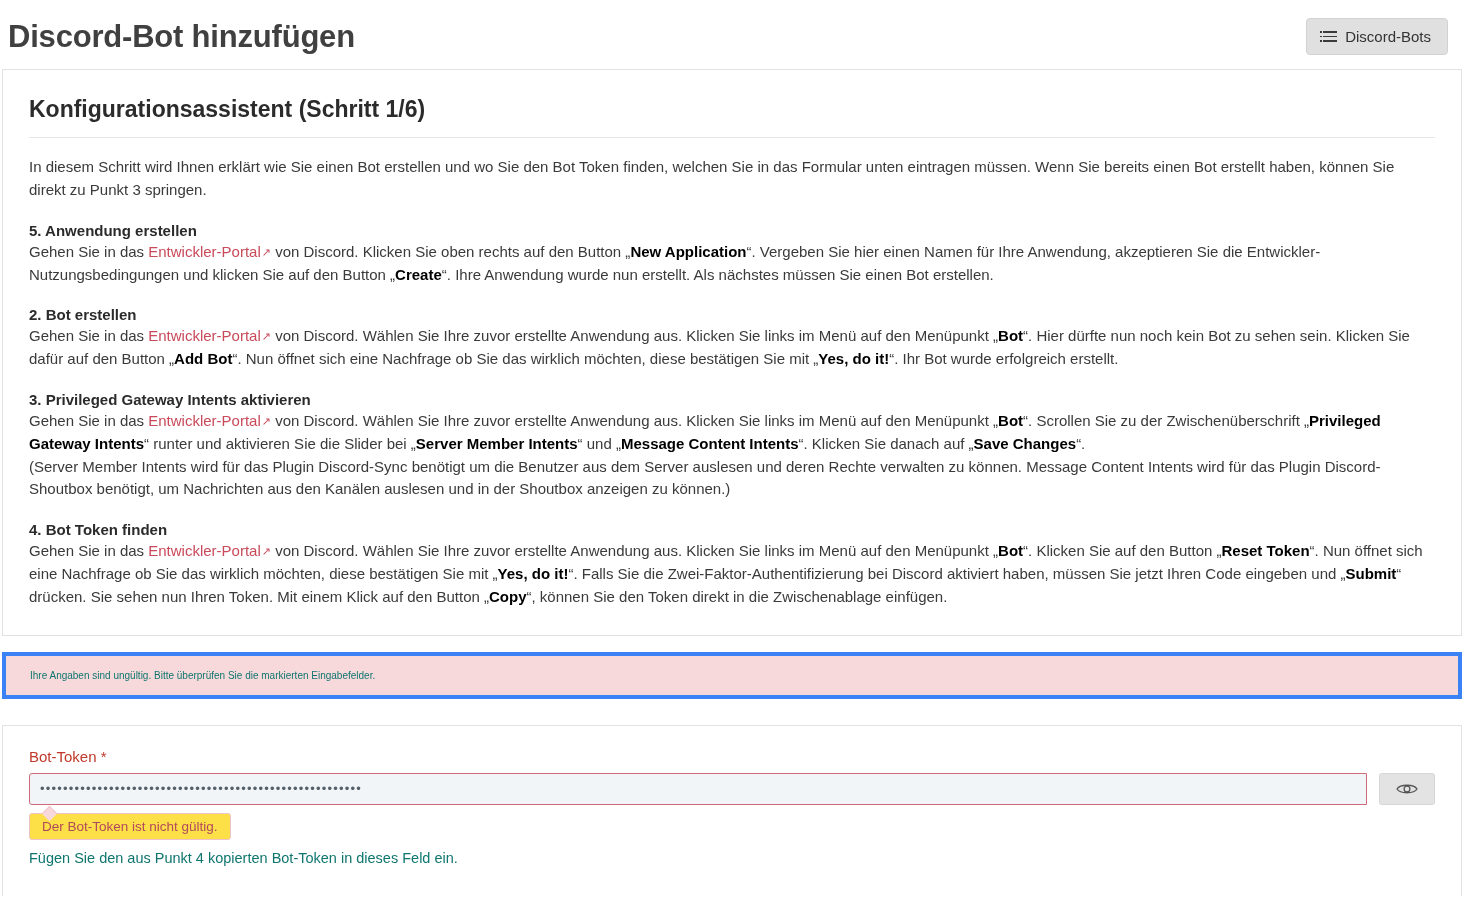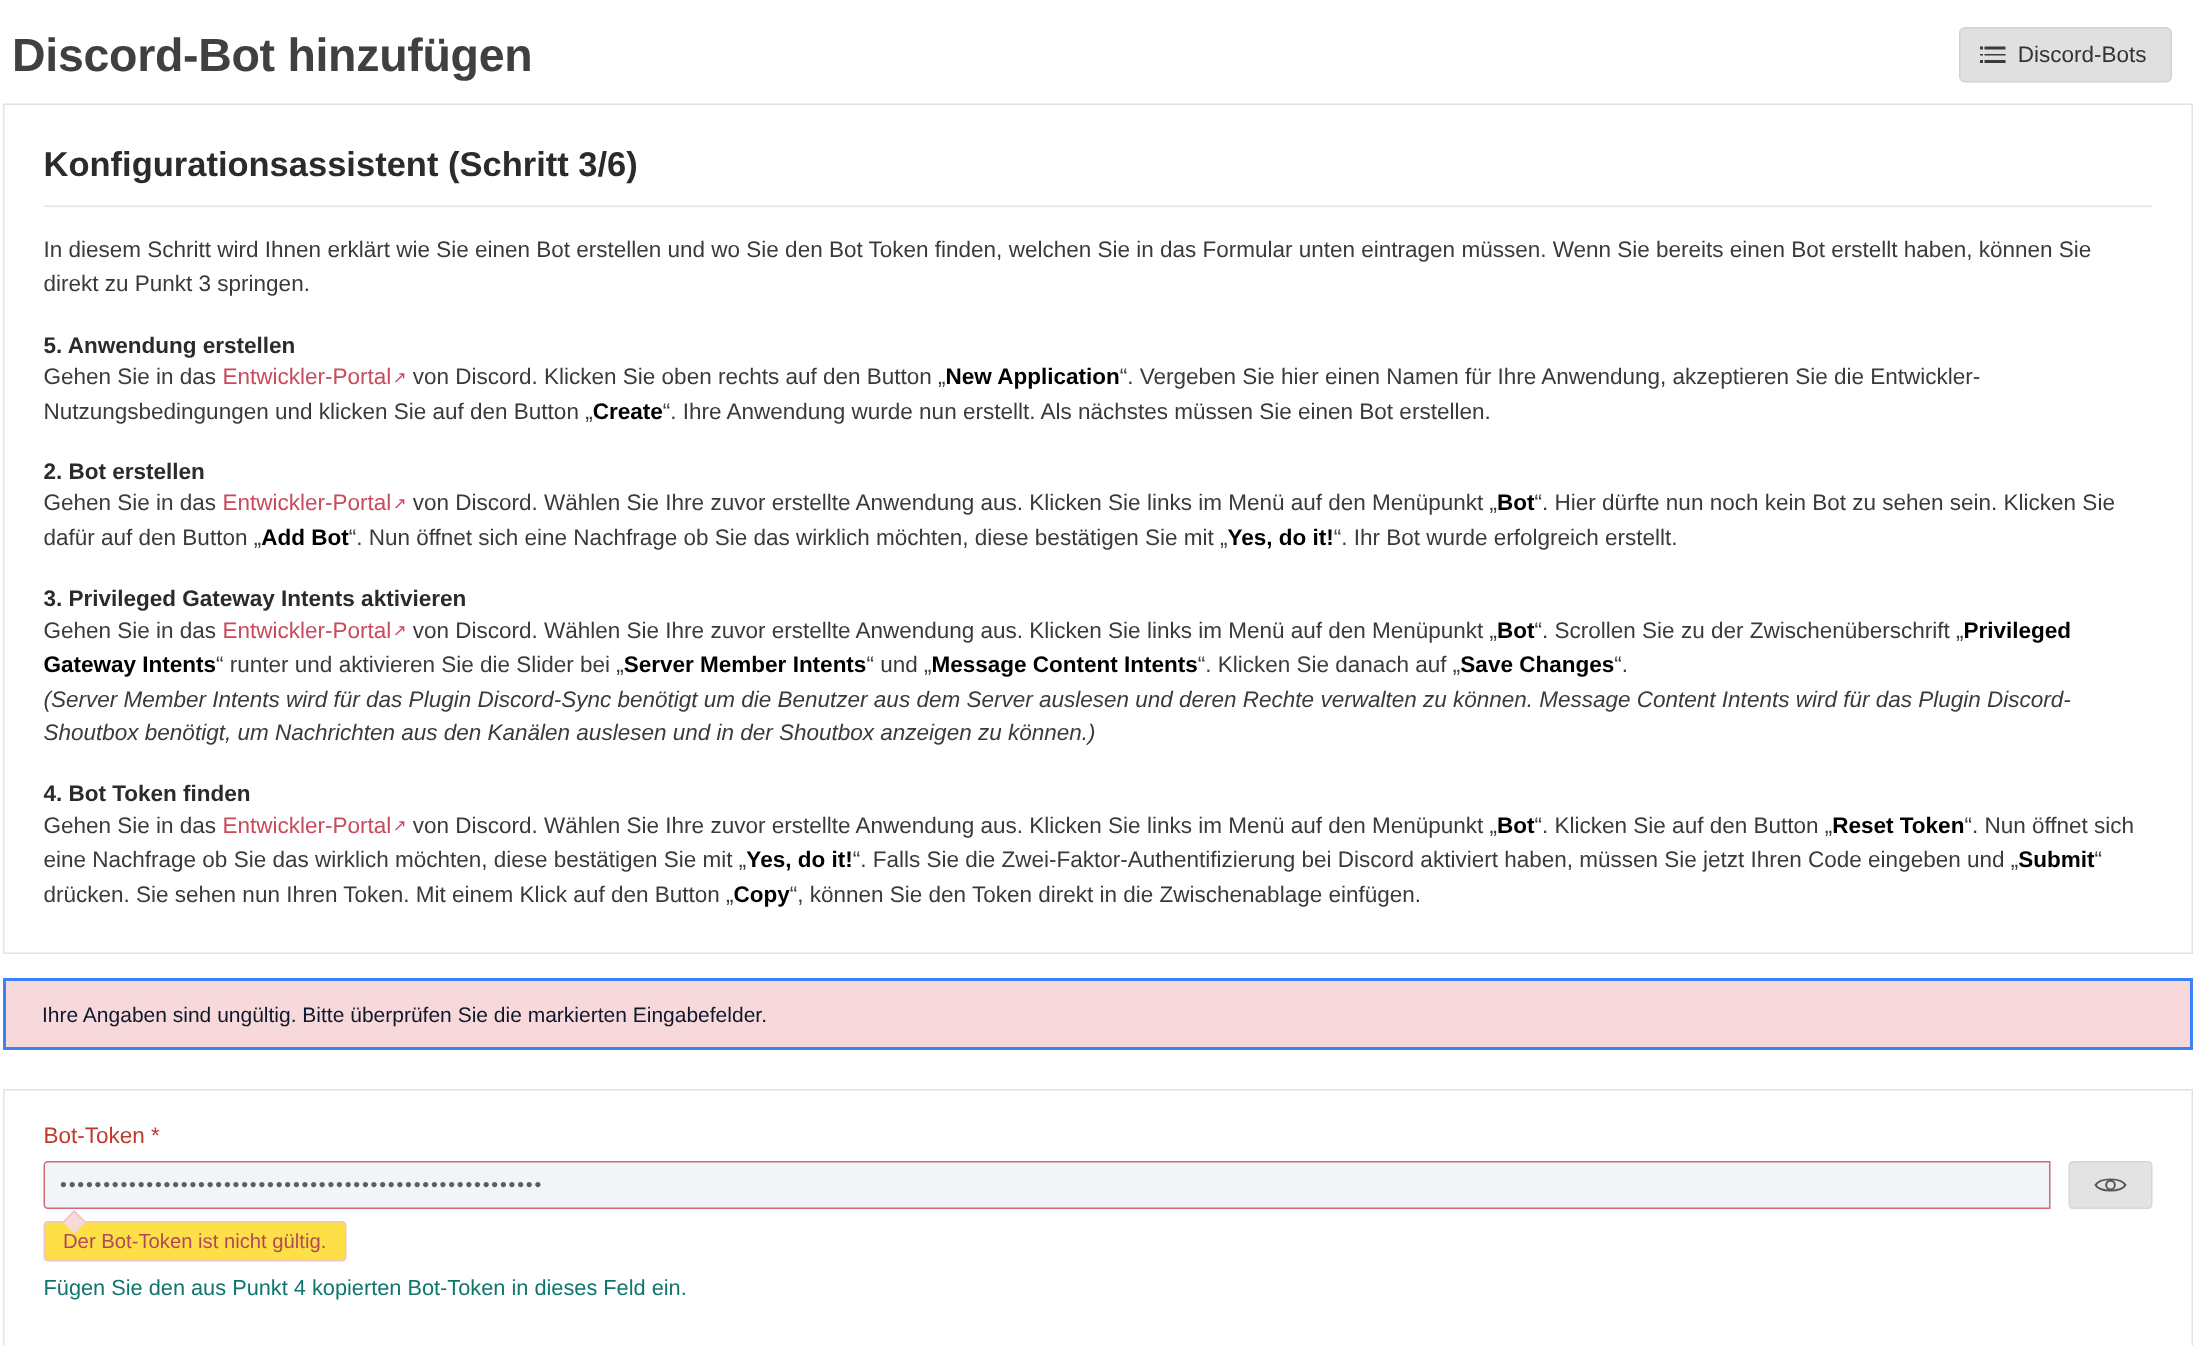--- a/index.html
+++ b/index.html
@@ -100,45 +100,44 @@
 
   .step { margin-bottom: 20px; }
   .step:last-child { margin-bottom: 0; }
   .step-title {
     font-weight: bold;
     font-size: 15px;
     color: #2b2b2b;
     margin: 0 0 2px 0;
   }
   .note {
-    font-style: italic;
     color: #3a3a3a;
     line-height: 1.52;
   }
   a.link {
     color: #c94a5a;
     text-decoration: none;
     text-align: center;
   }
   .ext-arrow {
     font-size: 11px;
     display: inline-block;
     transform: translateY(-1px);
     margin-left: 1px;
   }
   b { color: #000000; }
 
   
   .alert-danger {
     margin: 16px 2px 0 2px;
     background: #f7d9dc;
-    border: 2px solid #3b82f6;
-    color: #0f172a;
+    border: 4px solid #3b82f6;
+    color: #0f766e;
     padding: 14px 24px;
-    font-size: 14px;
+    font-size: 10px;
   }
 
   
   .form-panel {
     margin: 26px 2px 0 2px;
     border: 1px solid #e2e2e2;
     border-bottom: none;
     background: #fff;
     padding: 22px 26px 30px 26px;
   }
@@ -219,21 +218,21 @@
         <i></i>
         <i></i>
         <i></i>
       </span>
     <span>Discord-Bots</span>
   </button>
 </div>
 
 <div class="panel">
   <div class="panel-body">
-    <h2 class="panel-title">Konfigurationsassistent (Schritt 3/6)</h2>
+    <h2 class="panel-title">Konfigurationsassistent (Schritt 1/6)</h2>
     <hr class="hr">
 
     <p class="intro">In diesem Schritt wird Ihnen erklärt wie Sie einen Bot erstellen und wo Sie den Bot Token finden, welchen Sie in das Formular unten eintragen müssen. Wenn Sie bereits einen Bot erstellt haben, können Sie direkt zu Punkt 3 springen.</p>
 
     <div class="step">
       <div class="step-title">5. Anwendung erstellen</div>
       <p><span>Gehen Sie in das </span><a class="link" href="#"><span>Entwickler-Portal</span><span class="ext-arrow">↗</span></a><span> von Discord. Klicken Sie oben rechts auf den Button „</span><b>New Application</b><span>“. Vergeben Sie hier einen Namen für Ihre Anwendung, akzeptieren Sie die Entwickler-Nutzungsbedingungen und klicken Sie auf den Button „</span><b>Create</b><span>“. Ihre Anwendung wurde nun erstellt. Als nächstes müssen Sie einen Bot erstellen.</span></p>
     </div>
 
     <div class="step">

